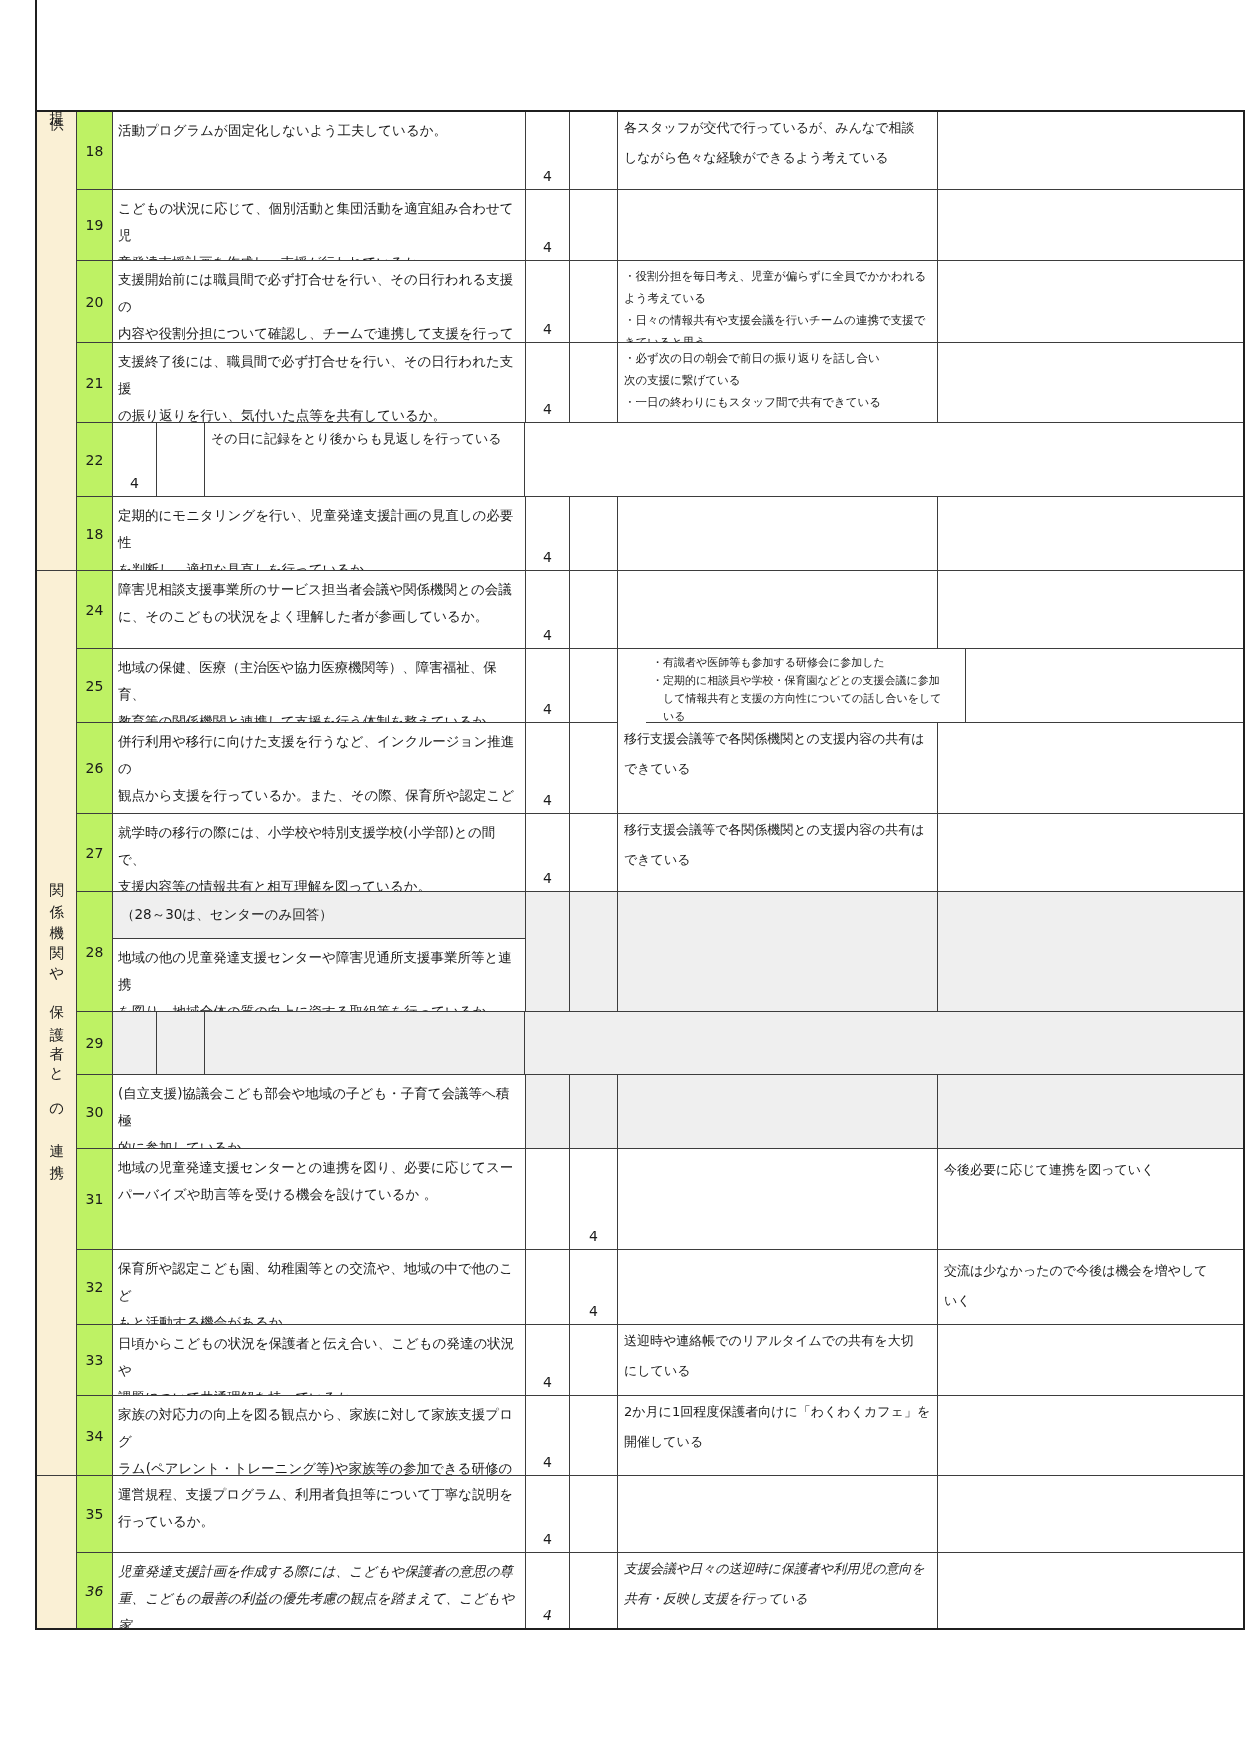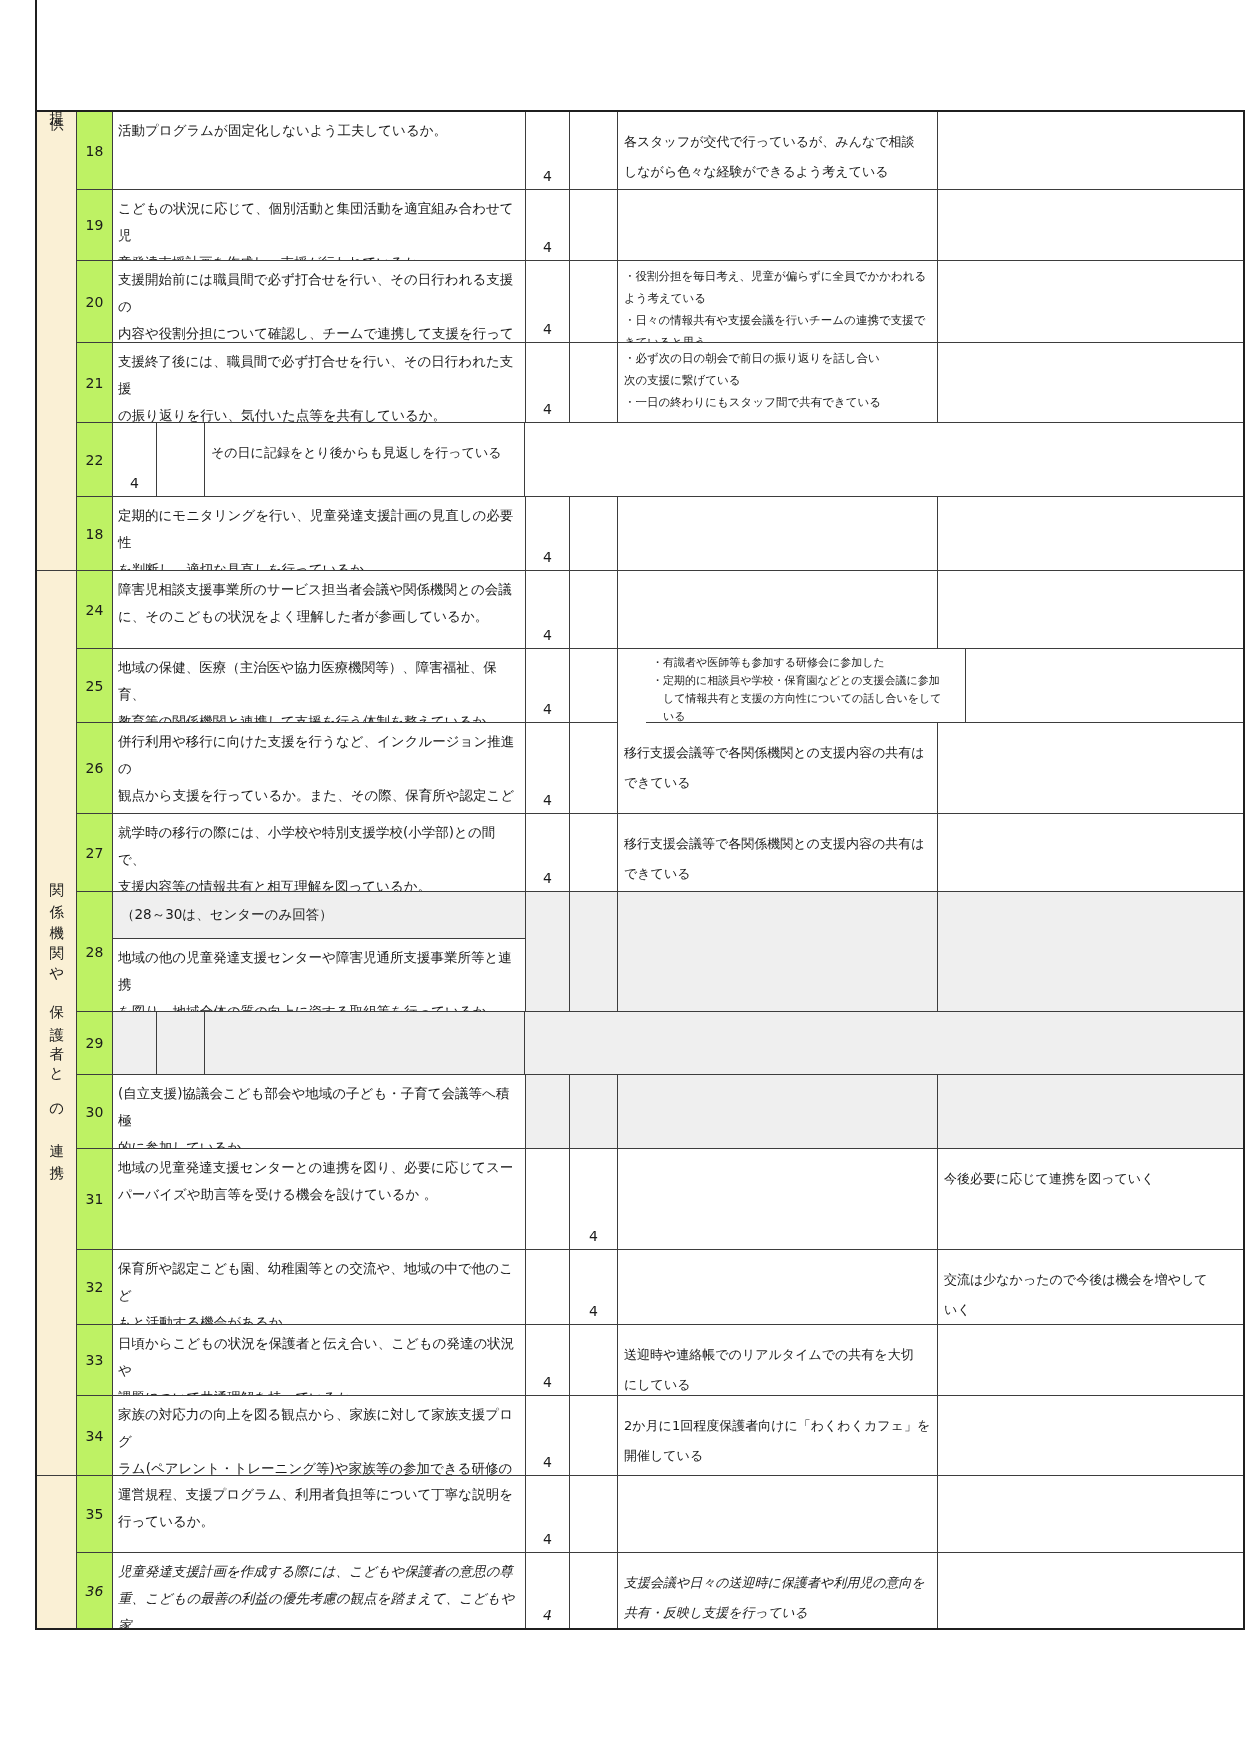--- a/index.html
+++ b/index.html
@@ -23,24 +23,24 @@
   .num{width:36px;background:#bef264;display:flex;align-items:center;justify-content:center;
        font-size:14px;}
   .q{width:413px;display:flex;flex-direction:column;}
   .sub{box-sizing:border-box;flex:none;background:#efefef;border-bottom:1px solid #3d3d3d;
        display:flex;align-items:center;padding-left:8px;font-size:13.5px;}
   .qtext{flex:1;padding:5px 3px 2px 5px;font-size:13.5px;line-height:27px;white-space:pre-wrap;}
   .s1{width:44px;display:flex;align-items:flex-end;justify-content:center;
       padding-bottom:5px;font-size:14px;}
   .s2{width:48px;display:flex;align-items:flex-end;justify-content:center;
       padding-bottom:5px;font-size:14px;}
-  .cm{width:320px;padding:15px 6px;font-size:13px;line-height:30px;white-space:pre-wrap;}
+  .cm{width:320px;padding:1px 6px;font-size:13px;line-height:30px;white-space:pre-wrap;}
   .cm.tight{font-size:11.5px;line-height:22px;padding-top:4px;}
   .cm.small{font-size:11px;line-height:18px;padding-top:5px;margin-left:28px;}
-  .cm2{width:277px;flex:1;padding:15px 6px;font-size:13px;line-height:30px;
+  .cm2{width:277px;flex:1;padding:6px 6px;font-size:13px;line-height:30px;
        white-space:pre-wrap;border-right:none;}
   .grayed .s1,.grayed .s2,.grayed .cm,.grayed .cm2{background:#efefef;}
 </style>
 </head>
 <body>
 
 <div class="canvas">
   <div class="page-left-border"></div>
   <div class="table">
     <div class="cat-col">

